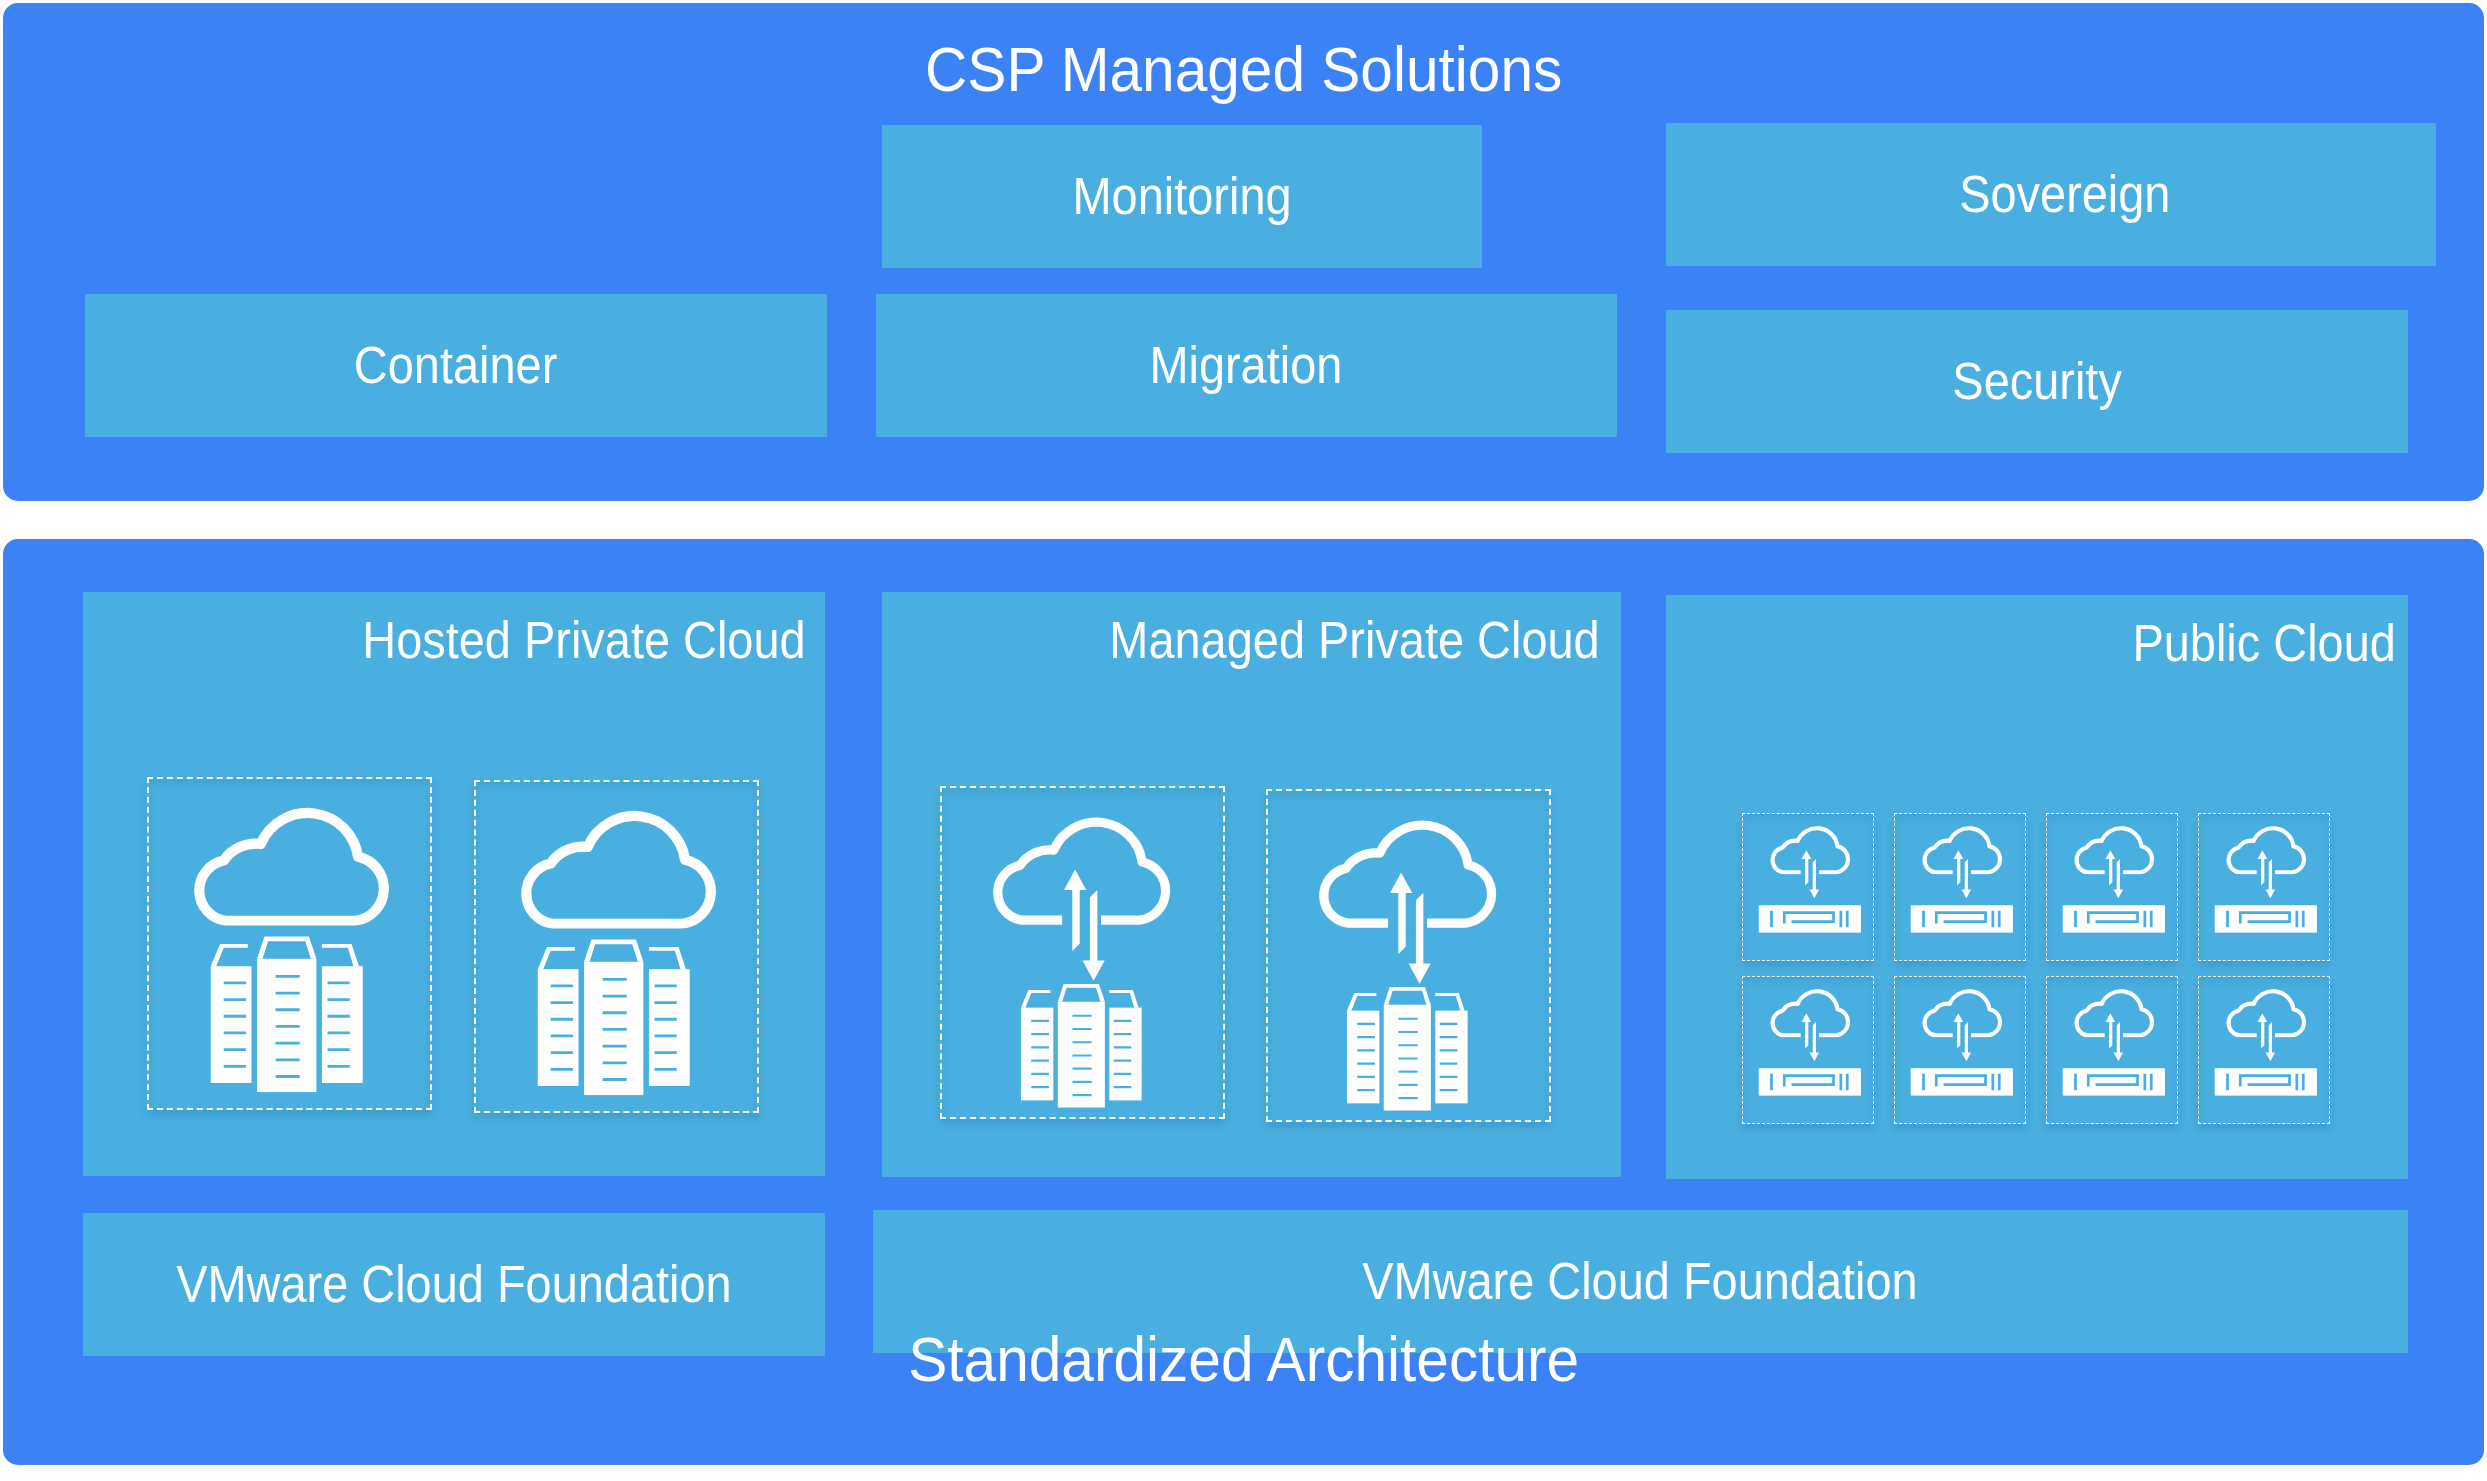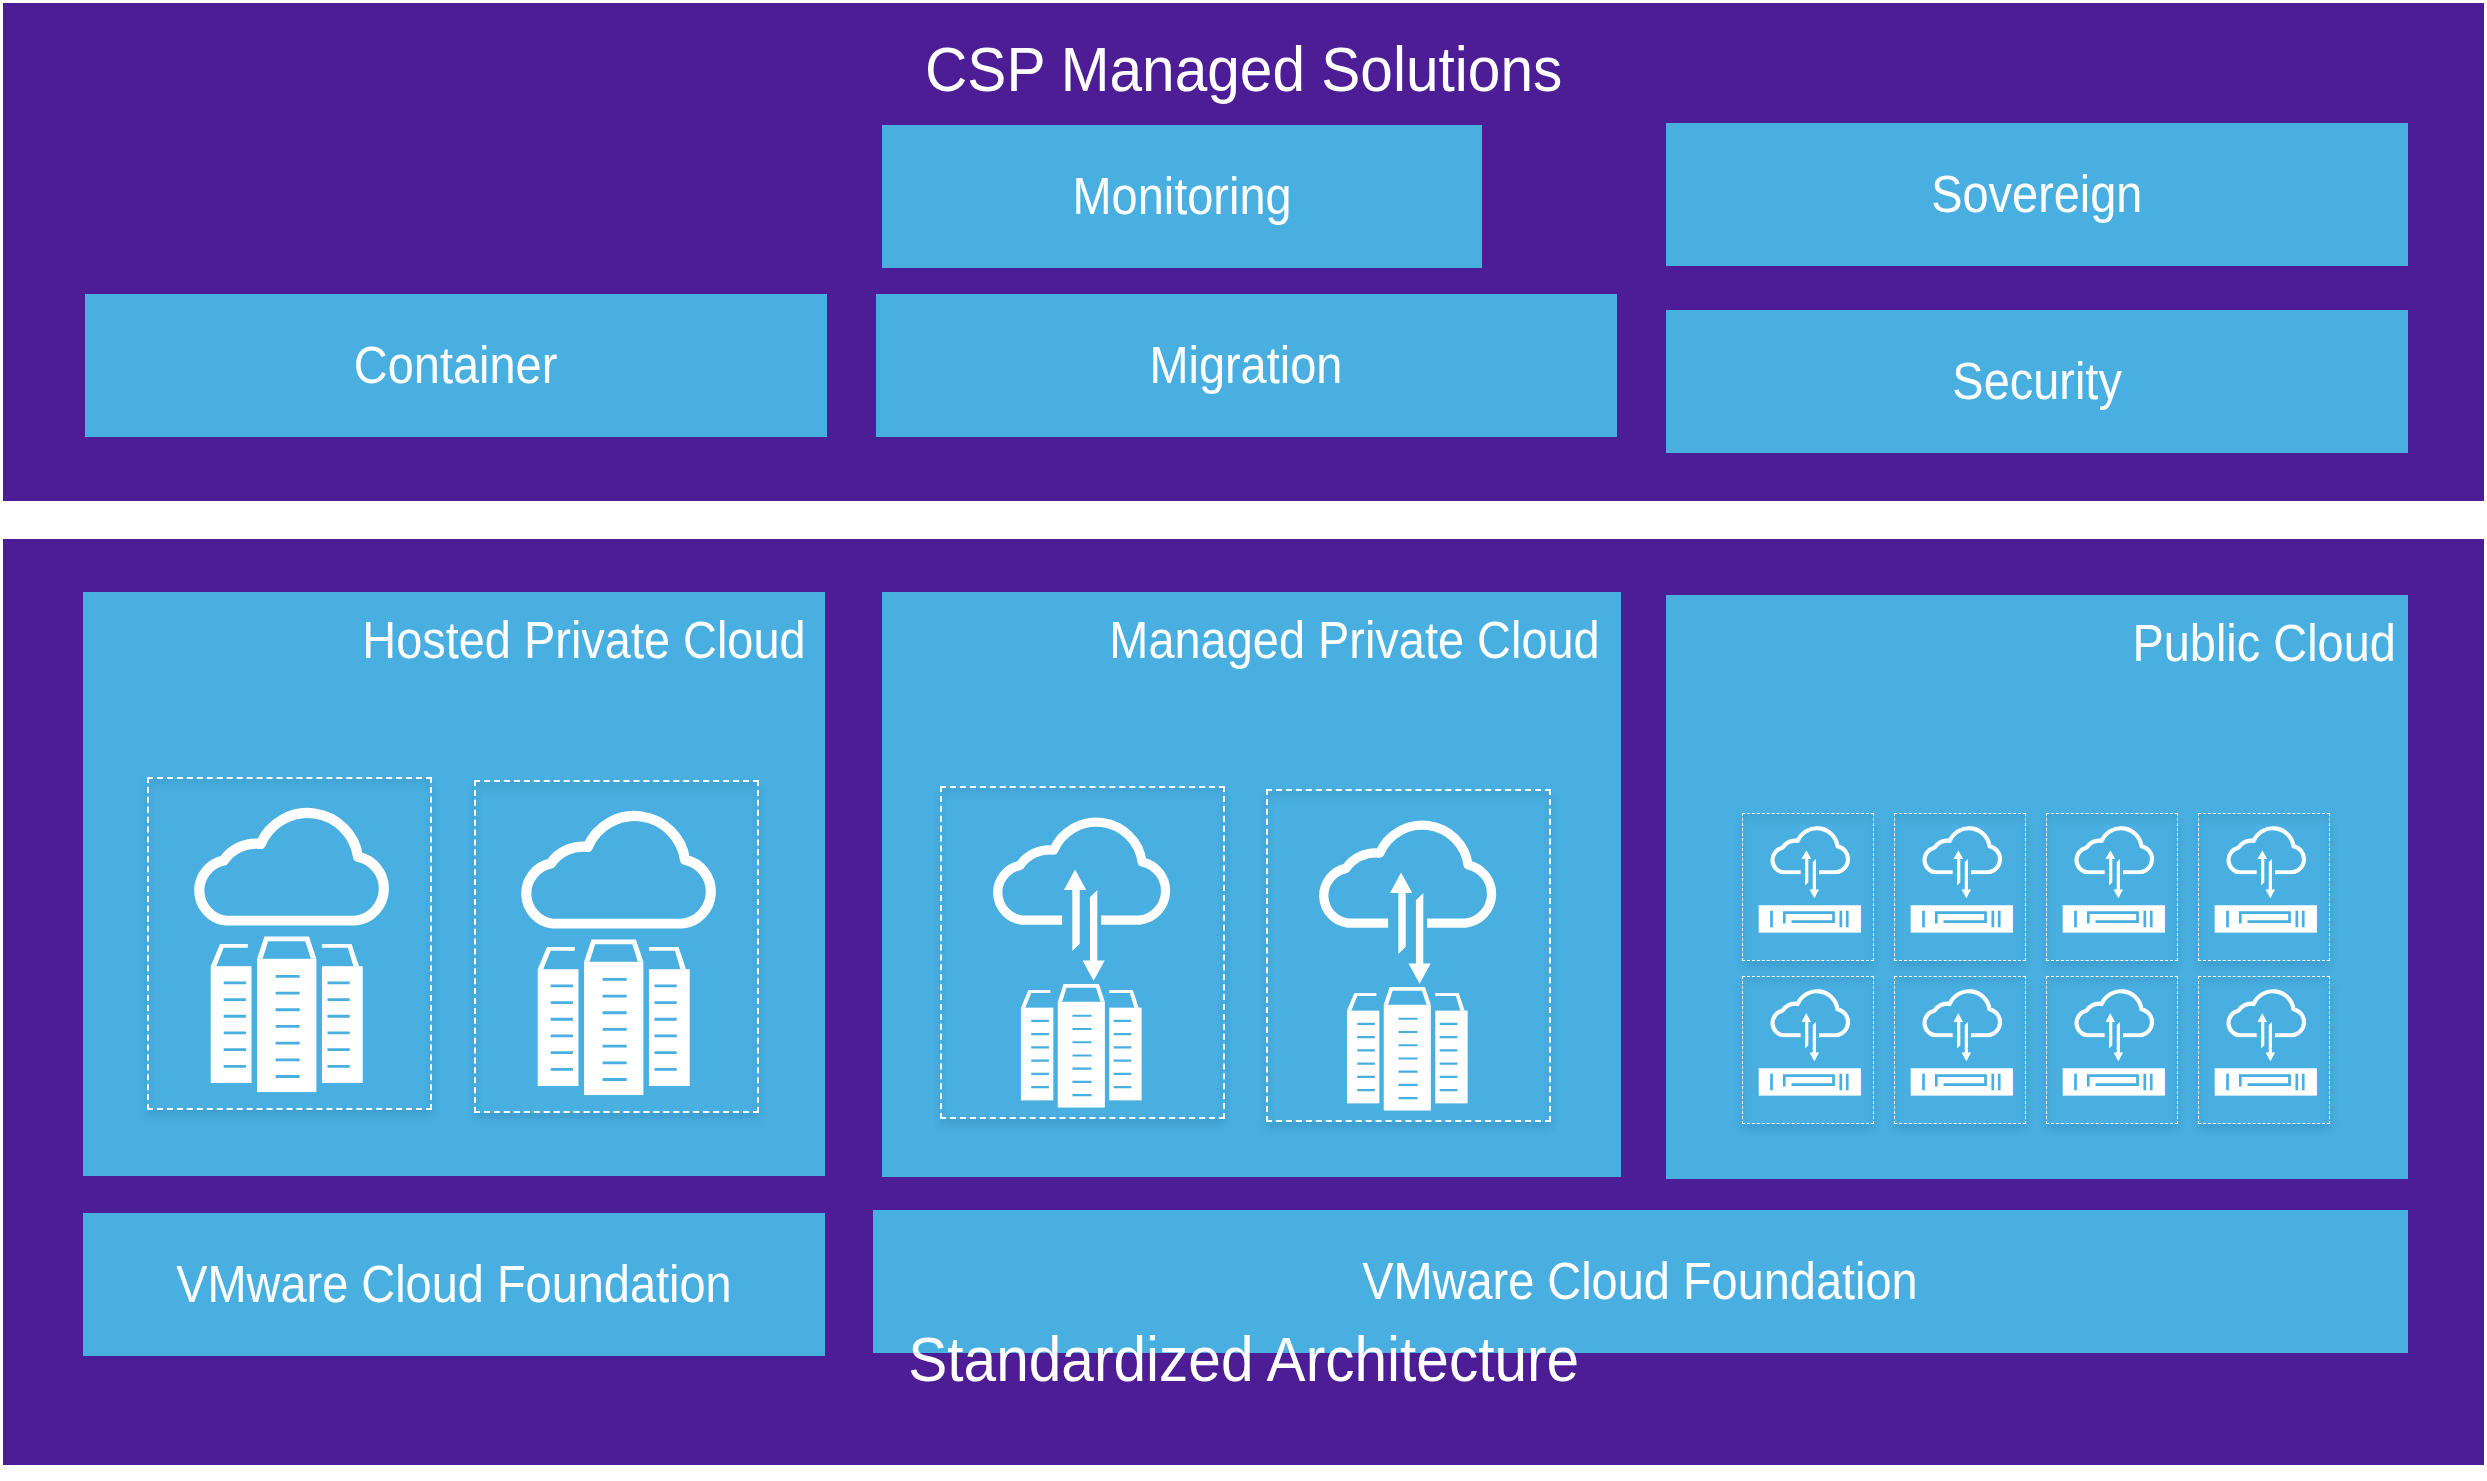--- a/index.html
+++ b/index.html
@@ -1,18 +1,18 @@
 <!DOCTYPE html>
 <html style="font-size:15px"><head>
 <meta charset="utf-8">
 <style>
   html, body { margin:0; padding:0; background:#ffffff; }
   body { width:2487px; height:1481px; position:relative; overflow:hidden;
          font-family:"Liberation Sans", sans-serif; color:#ffffff; }
-  .frame { position:absolute; background:#4c1d95; }
+  .frame { position:absolute; background:#3b82f6;border-radius:15px; }
   .box { position:absolute; background:#48AFE0; display:flex; align-items:center; justify-content:center; }
   .lbl { display:inline-block; transform:scaleX(0.92); white-space:nowrap; color:#fff; }
   .box .lbl { font-size:51px; }
   .title { position:absolute; left:0; right:0; text-align:center; font-size:63px; }
   .title .lbl { transform:scaleX(0.93); }
   .panel { position:absolute; background:#48AFE0; }
   .panel-title { position:absolute; left:0; right:0; top:18.5px; text-align:right; font-size:51px; }
   .tile { position:absolute; border:2.8px dashed #ffffff;
           box-shadow: 0 5.6px 7.4px rgba(20,80,120,0.18), inset 0 5.6px 7.4px rgba(20,80,120,0.10); }
   .tile svg { position:absolute; left:0; top:0; width:100%; height:100%; }
@@ -20,21 +20,21 @@
 </head>
 <body>
 
 <div class="frame" style="left:2.8px; top:2.8px; width:2481px; height:498px;">
   <div class="title" style="top:30px;">
     <span class="lbl">CSP Managed Solutions</span>
   </div>
   <div class="box" style="left:879px; top:122px; width:600px; height:143px;">
     <span class="lbl">Monitoring</span>
   </div>
-  <div class="box" style="left:1663px; top:120px; width:742px; height:143px;">
+  <div class="box" style="left:1663px; top:120px; width:742px; height:143px;padding-left:28px;">
     <span class="lbl">Sovereign</span>
   </div>
   <div class="box" style="left:82px; top:291px; width:742px; height:143px;align-items:center;">
     <span class="lbl">Container</span>
   </div>
   <div class="box" style="left:873px; top:291px; width:741px; height:143px;">
     <span class="lbl">Migration</span>
   </div>
   <div class="box" style="left:1663px; top:291px; width:742px; height:143px;margin-top:16px;">
     <span class="lbl">Security</span>

